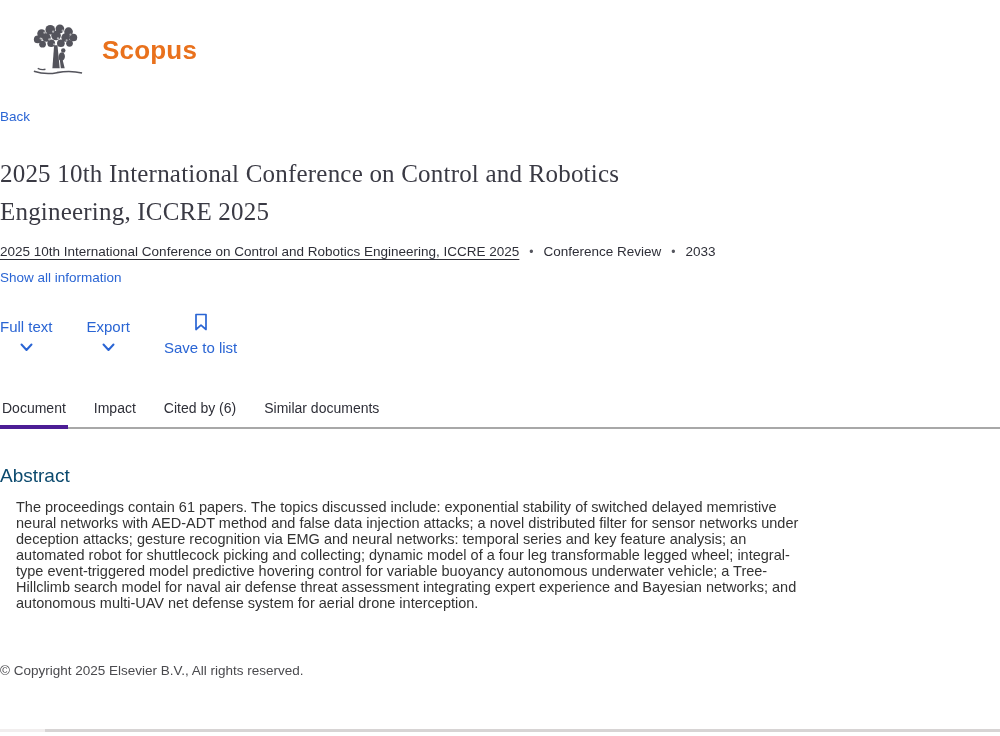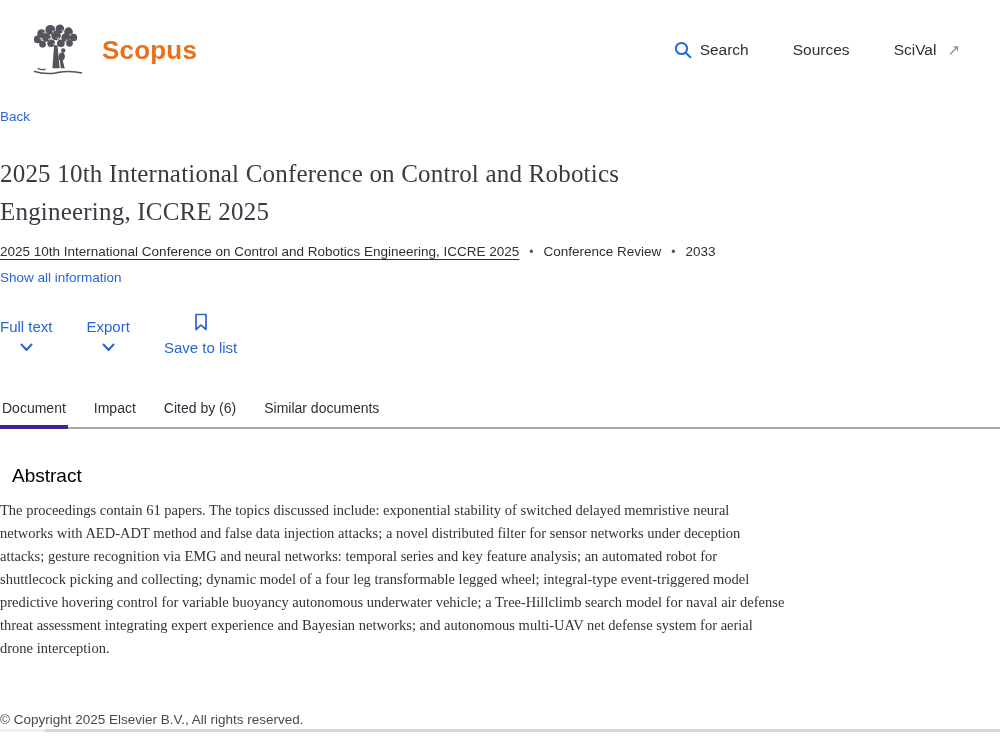--- a/index.html
+++ b/index.html
@@ -28,23 +28,23 @@
   .show-all { display:inline-block; margin-top:11px; font-size:13.5px; color:#2a65d4; }
 
   .actions-row { margin-top:27px; display:flex; align-items:center; gap:34px; }
   .action { display:flex; align-items:center; gap:8px; font-size:15px; font-weight:500; color:#2a65d4; cursor:pointer;flex-direction:column; }
   .action svg { display:block; }
 
   .tabs { margin-top:44px; display:flex; gap:24px; border-bottom:2px solid #a8a8a8; }
   .tab { padding:0 2px 9px 2px; font-size:14px; color:#2e2f38; cursor:pointer; }
   .tab.active { border-bottom:4px solid #4c1d95; margin-bottom:-2px; font-weight:500; }
 
-  .abstract-heading { margin-top:36px; font-size:19px; font-weight:400; color:#000000;margin-left:12px; }
-  .abstract-text { margin-top:12px; width:785px; font-family:Liberation Serif, serif;
-    font-size:14.5px; line-height:23px; color:#333333; }
+  .abstract-heading { margin-top:36px; font-size:19px; font-weight:400; color:#0c4a6e; }
+  .abstract-text { margin-top:12px; width:785px; font-family:Liberation Sans, sans-serif;
+    font-size:14.5px; line-height:16px; color:#333333;margin-left:16px; }
 
   .copyright { margin-top:52px; font-size:13.5px; color:#4a4a4e; }
 
   
   .hscroll-track { position:absolute; left:0; bottom:4px; width:1000px; height:3px; background:#f1eeee; }
   .hscroll-thumb { position:absolute; left:45px; bottom:4px; width:955px; height:3px; background:#d7d4d4; cursor:grab; }
 </style>
 </head>
 <body>
 
@@ -77,36 +77,20 @@
         <circle cx="27" cy="21" r="1.1"></circle>
     </g>
     <path d="M27 22 L25.2 46 L32.8 46 L30.5 22 Z" fill="#54545c"></path>
     <path d="M33 30 q4 -2 5 2 q1 4 -2 6 l2 8 l-4 0 l-1 -8 q-3 -3 0 -8 Z" fill="#54545c"></path>
     <circle cx="36.5" cy="27.5" r="2.3" fill="#54545c"></circle>
     <path d="M6 49 q12 4 24 1.5 q14 -2.5 26 0.5" stroke="#54545c" stroke-width="1.6" fill="none"></path>
     <path d="M10 46 q4 2 8 1" stroke="#54545c" stroke-width="1.4" fill="none"></path>
   </svg>
   <div class="brand">Scopus</div>
   <div class="header-spacer"></div>
-  <div class="nav">
-    <div class="nav-item">
-      <svg width="18" height="18" viewBox="0 0 18 18">
-        <circle cx="7.5" cy="7.5" r="5.6" fill="none" stroke="#2a65d4" stroke-width="2"></circle>
-        <line x1="11.8" y1="11.8" x2="16.3" y2="16.3" stroke="#2a65d4" stroke-width="2" stroke-linecap="round"></line>
-      </svg>
-      <span>Search</span>
-    </div>
-    <div class="nav-item">
-      <span>Sources</span>
-    </div>
-    <div class="nav-item">
-      <span>SciVal</span>
-      <span class="ext-arrow">↗</span>
-    </div>
-  </div>
 </div>
 
 <div class="main">
 
   <a class="back-link">Back</a>
 
   <h1 class="doc-title">2025 10th International Conference on Control and Robotics Engineering, ICCRE 2025</h1>
 
   <div class="meta-row">
     <a class="source-link">2025 10th International Conference on Control and Robotics Engineering, ICCRE 2025</a>

